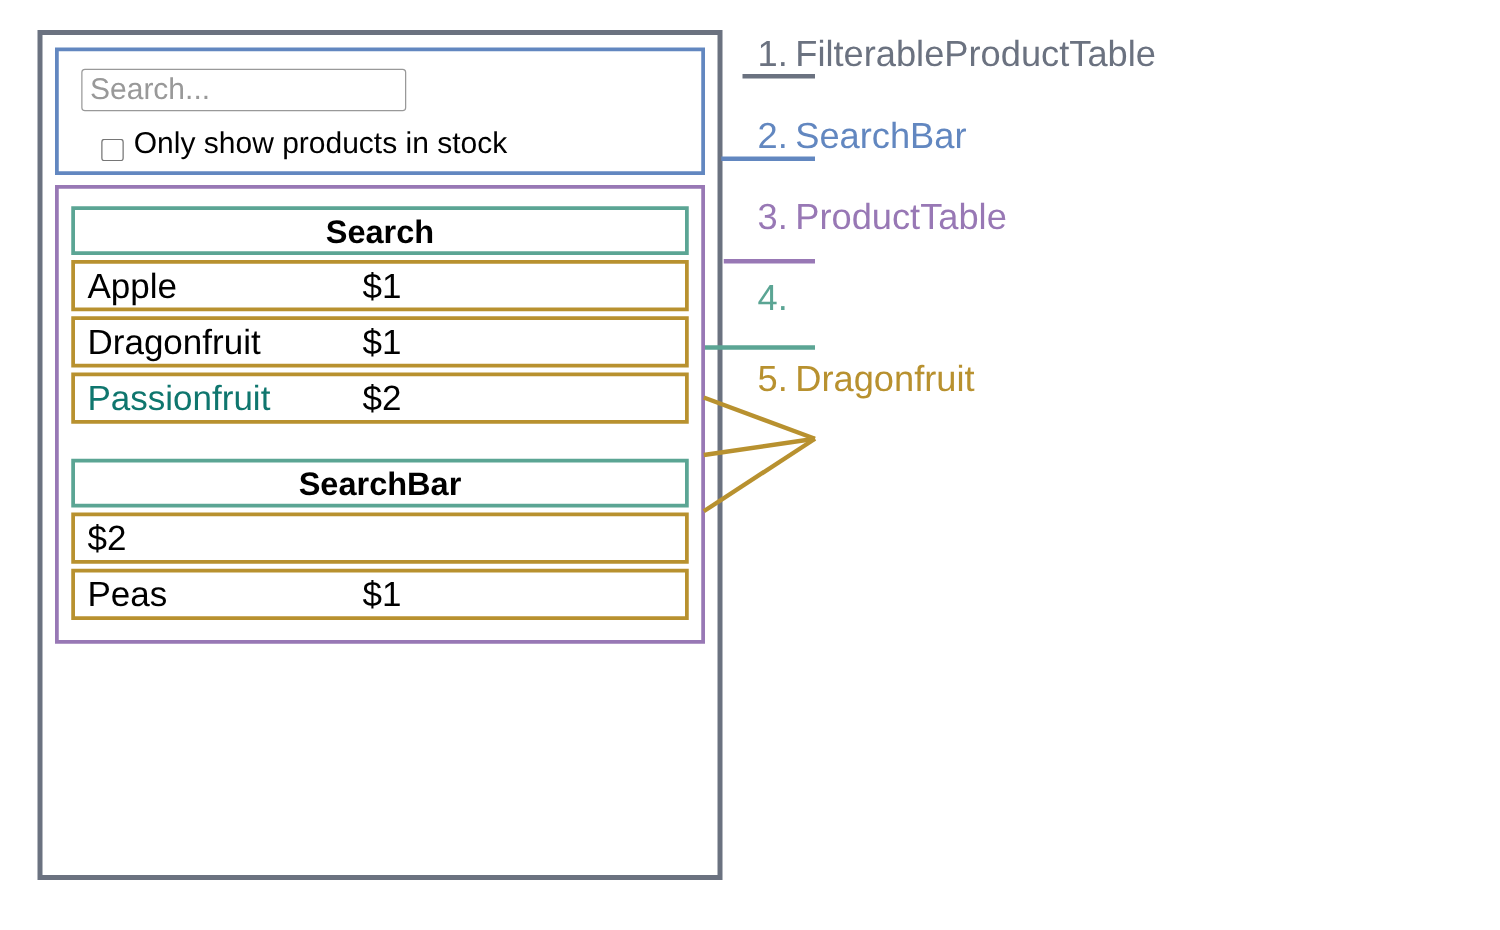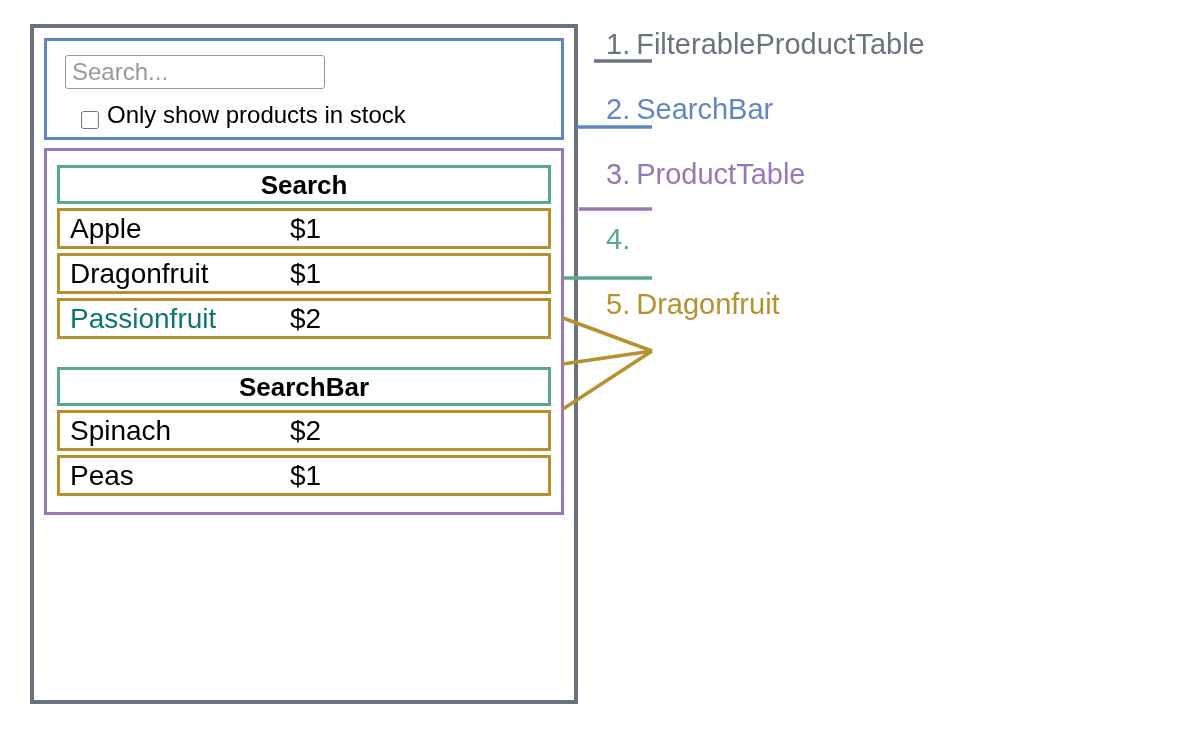--- a/index.html
+++ b/index.html
@@ -166,21 +166,20 @@
       </div>
       <div class="product-row">
         <div class="pname out-of-stock">Passionfruit</div>
         <div class="pprice">$2</div>
       </div>
 
       <div class="category-gap"></div>
 
       <div class="category-row">SearchBar</div>
       <div class="product-row">
-        <div class="pname">Spinach</div>
         <div class="pprice">$2</div>
       </div>
       <div class="product-row">
         <div class="pname">Peas</div>
         <div class="pprice">$1</div>
       </div>
 
     </div>
   </div>
 

